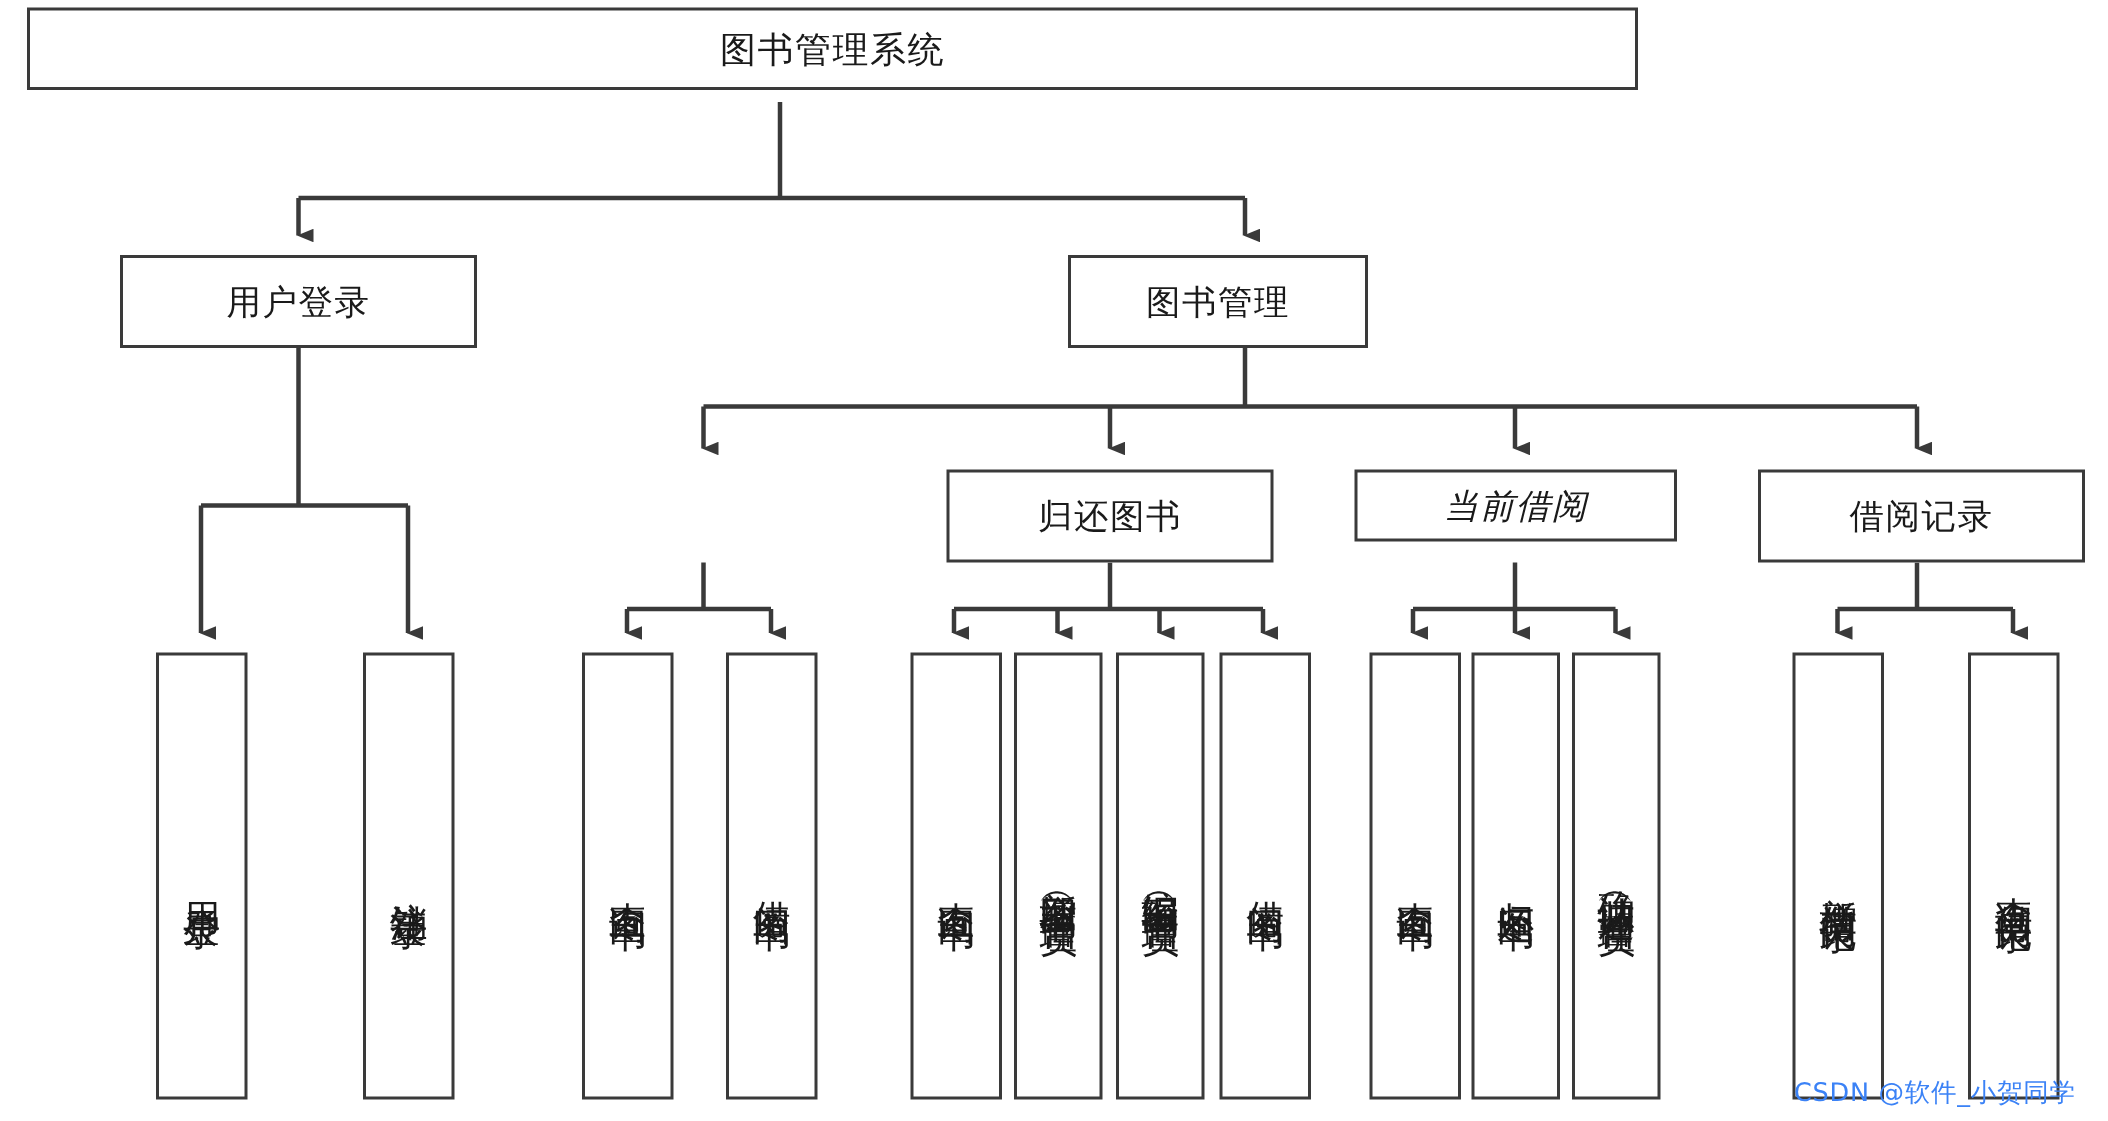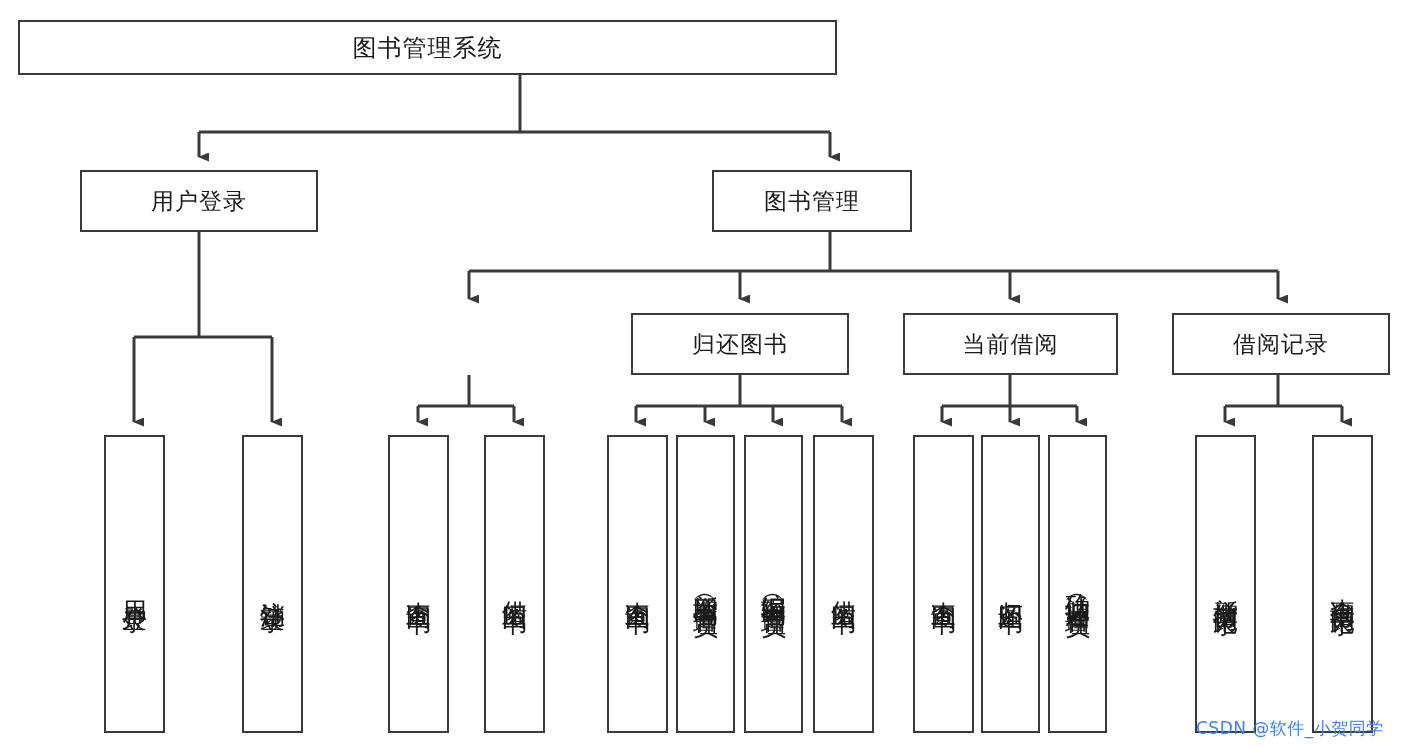--- a/index.html
+++ b/index.html
@@ -111,35 +111,35 @@
       <path d="M1010,406 L1010,422" marker-end="url(#arrow)"></path>
       <path d="M1077,406 L1077,422" marker-end="url(#arrow)"></path>
 
       <path d="M1278,375 L1278,406"></path>
       <path d="M1225,406 L1342,406"></path>
       <path d="M1225,406 L1225,422" marker-end="url(#arrow)"></path>
       <path d="M1342,406 L1342,422" marker-end="url(#arrow)"></path>
     </g>
   </svg>
 
-  <div class="node horiz root" style="left:18px; top:20px; width:819px; height:55px;">
+  <div class="node horiz root" style="left:18px; top:5px; width:1074px; height:55px;">
     <span class="label">图书管理系统</span>
   </div>
 
   <div class="node horiz" style="left:80px; top:170px; width:238px; height:62px;">
     <span class="label">用户登录</span>
   </div>
   <div class="node horiz" style="left:712px; top:170px; width:200px; height:62px;">
     <span class="label">图书管理</span>
   </div>
 
   <div class="node horiz" style="left:631px; top:313px; width:218px; height:62px;">
     <span class="label">归还图书</span>
   </div>
-  <div class="node horiz" style="left:903px; top:313px; width:215px; height:62px;">
+  <div class="node horiz" style="left:903px; top:313px; width:215px; height:48px;font-style:italic;">
     <span class="label">当前借阅</span>
   </div>
   <div class="node horiz" style="left:1172px; top:313px; width:218px; height:62px;justify-content:center;">
     <span class="label">借阅记录</span>
   </div>
 
   <div class="node vert" style="left:104px; top:435px; width:61px; height:298px;">
     <span class="label">用户登录</span>
   </div>
   <div class="node vert" style="left:242px; top:435px; width:61px; height:298px;">

